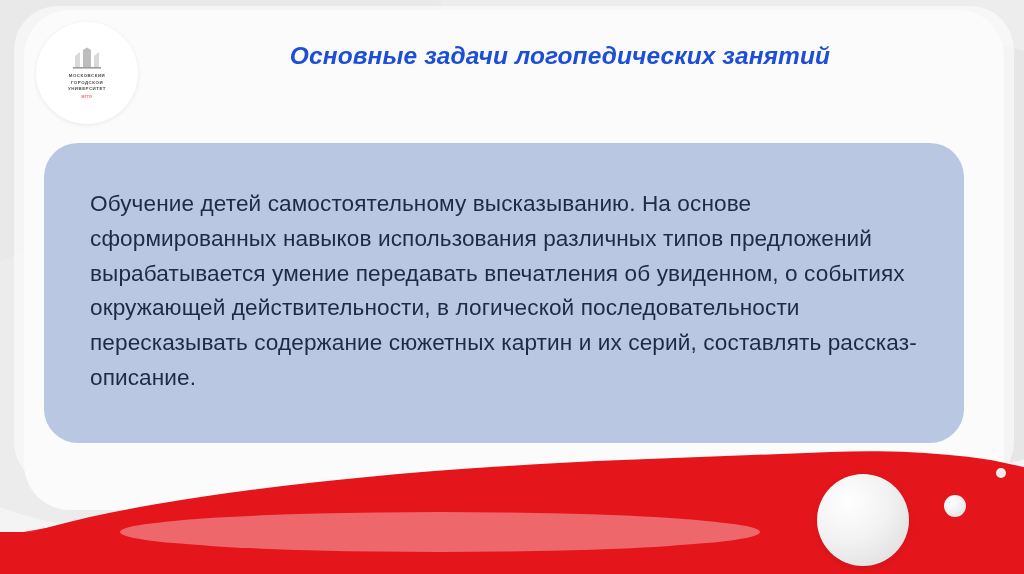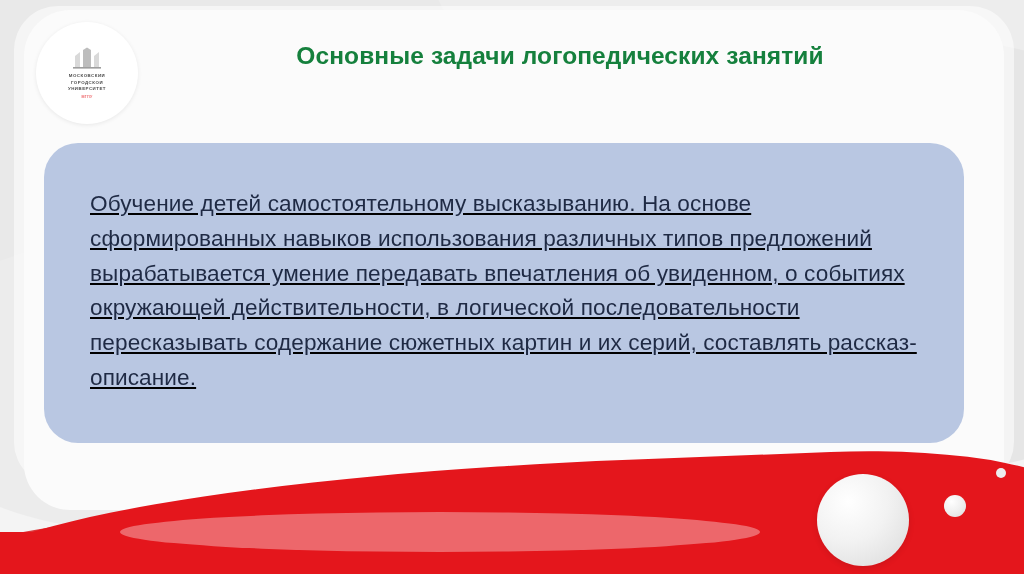--- a/index.html
+++ b/index.html
@@ -197,37 +197,37 @@
   .title-block {
     position: absolute;
     left: 160px;
     top: 40px;
     width: 800px;
     text-align: center;
   }
   .title-line {
     font-size: 24.5px;
     font-weight: bold;
-    color: #15803d;
+    color: #1d4ed8;
     line-height: 1.32;
     letter-spacing: 0.1px;
+    font-style: italic;
   }
 
   
   .content-box {
     position: absolute;
     left: 44px;
     top: 143px;
     width: 920px;
     height: 300px;
     background: #b9c7e2;
     border-radius: 34px;
     box-sizing: border-box;
     padding: 44px 41px 30px 46px;
-    text-decoration: underline;
   }
   .content-text {
     font-size: 22.6px;
     line-height: 1.54;
     color: #1f2a44;
     text-align: left;
     letter-spacing: 0.1px;
   }
 </style>
 </head>

